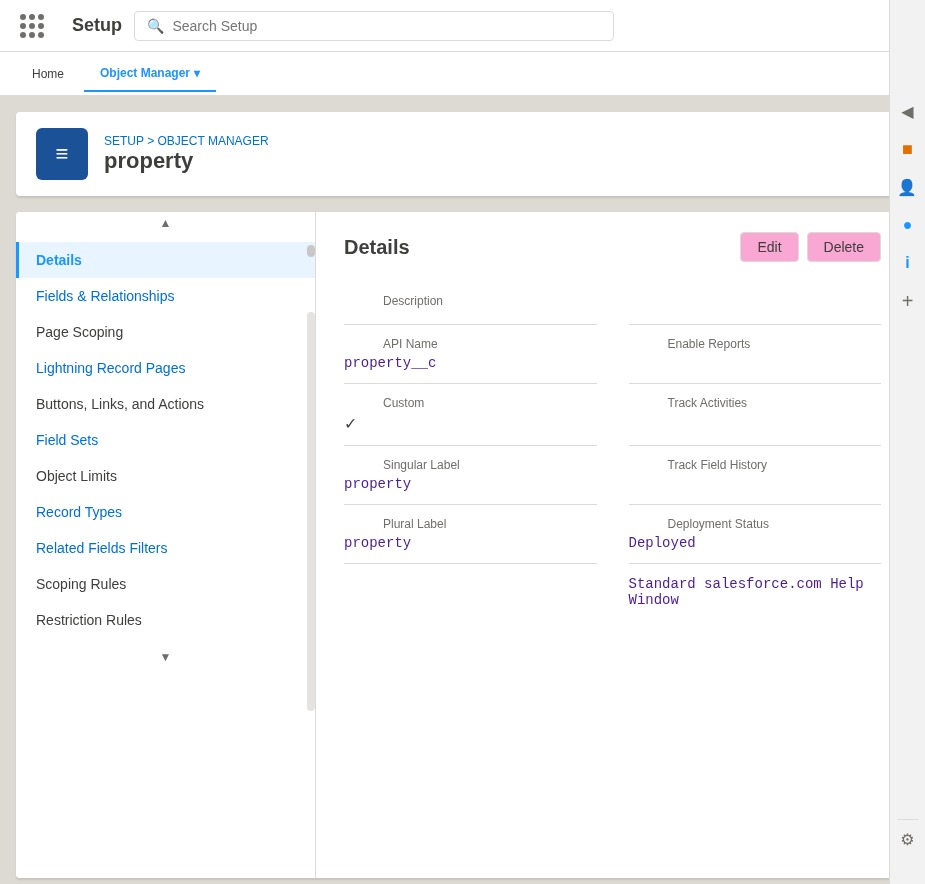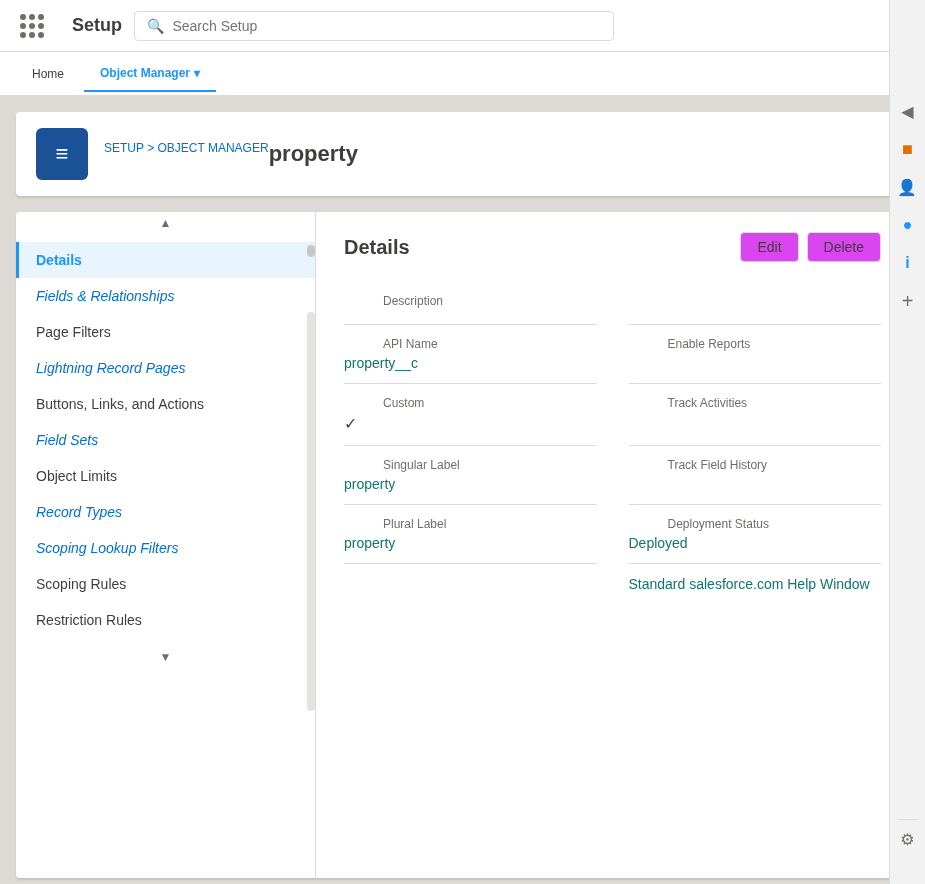--- a/index.html
+++ b/index.html
@@ -20,47 +20,47 @@
     .setup-label { font-size: 18px; font-weight: 600; color: #3e3e3c; margin-left: 8px; }
 
     
     .right-sidebar { position: absolute; right: 0; top: 0; width: 36px; height: 884px; background: #f3f2f2; border-left: 1px solid #dddbda; display: flex; flex-direction: column; align-items: center; padding-top: 96px; gap: 8px; }
     .right-icon { width: 30px; height: 30px; display: flex; align-items: center; justify-content: center; cursor: pointer; font-size: 16px; color: #706e6b; }
 
     
     .object-header { background: #fff; border-radius: 4px; padding: 16px 20px; margin-bottom: 16px; display: flex; align-items: center; gap: 16px; box-shadow: 0 2px 2px rgba(0,0,0,0.1); }
     .obj-icon { width: 52px; height: 52px; background: #1b5297; border-radius: 6px; display: flex; align-items: center; justify-content: center; }
     .obj-icon-layers { color: #fff; font-size: 22px; }
-    .obj-header-text { display: flex; flex-direction: row; }
+    .obj-header-text { display: flex; flex-direction: column; }
     .obj-breadcrumb { font-size: 12px; color: #706e6b; }
     .obj-breadcrumb span { color: #0070d2; }
     .obj-title { font-size: 22px; font-weight: 700; color: #3e3e3c; }
 
     
     .content-row { display: flex; gap: 0; flex: 1; background: #fff; border-radius: 4px; box-shadow: 0 2px 2px rgba(0,0,0,0.1); overflow: hidden; }
 
     
     .left-nav { width: 300px; border-right: 1px solid #dddbda; overflow-y: auto; position: relative; background: #fff; }
     .nav-list { list-style: none; padding: 8px 0; }
     .nav-list-item { padding: 10px 20px; font-size: 14px; cursor: pointer; }
     .nav-list-item.active { background: #e8f4ff; border-left: 3px solid #1b96ff; color: #1b96ff; font-weight: 700; padding-left: 17px; }
-    .nav-list-item.link-style { color: #0070d2; font-style: italic; }
+    .nav-list-item.link-style { color: #0070d2; }
 
     
     .detail-panel { flex: 1; padding: 20px 28px; overflow-y: auto; }
     .detail-header { display: flex; justify-content: space-between; align-items: center; margin-bottom: 20px; }
     .detail-title { font-size: 20px; font-weight: 700; color: #3e3e3c; }
     .detail-actions { display: flex; gap: 8px; }
-    .btn { padding: 6px 16px; border-radius: 4px; font-size: 14px; cursor: pointer; border: 1px solid #dddbda; background: #d946ef; color: #3e3e3c; }
+    .btn { padding: 6px 16px; border-radius: 4px; font-size: 14px; cursor: pointer; border: 1px solid #dddbda; background: #f9a8d4; color: #3e3e3c; }
 
     
     .detail-section { display: grid; grid-template-columns: 1fr 1fr; gap: 0 32px; }
     .field-group { padding: 12px 0; border-bottom: 1px solid #dddbda; }
     .field-label { font-size: 12px; color: #706e6b; margin-bottom: 4px; margin-left: 39px; }
-    .field-value { font-size: 14px; color: #0f766e; }
+    .field-value { font-size: 14px; color: #4c1d95; font-family: Liberation Mono, monospace; }
     .field-check { font-size: 16px; color: #3e3e3c; }
     .field-group.no-border { border-bottom: none; }
   </style>
 </head>
 <body>
 
 <div class="top-bar">
   <div class="nav-dots">
     <div class="nav-dot"></div>
       <div class="nav-dot"></div>
@@ -108,27 +108,27 @@
     <div class="left-nav" style="position: relative;">
       <div style="position: absolute; right: 0; top: 0; width: 8px; height: 100%;">
         <div style="position: absolute; right: 0; top: 5%; width: 8px; height: 12px; background: #c9c7c5; border-radius: 4px;"></div>
         <div style="position: absolute; right: 0; top: 15%; width: 8px; height: 60%; background: #c9c7c5; border-radius: 4px; opacity: 0.5;"></div>
       </div>
 
       <div style="text-align: center; padding: 4px; color: #706e6b; font-size: 12px; cursor: pointer;">▲</div>
       <ul class="nav-list" id="nav-list">
           <li class="nav-list-item active">Details</li>
           <li class="nav-list-item link-style">Fields &amp; Relationships</li>
-          <li class="nav-list-item">Page Filters</li>
+          <li class="nav-list-item">Page Scoping</li>
           <li class="nav-list-item link-style">Lightning Record Pages</li>
           <li class="nav-list-item">Buttons, Links, and Actions</li>
           <li class="nav-list-item link-style">Field Sets</li>
           <li class="nav-list-item">Object Limits</li>
           <li class="nav-list-item link-style">Record Types</li>
-          <li class="nav-list-item link-style">Scoping Lookup Filters</li>
+          <li class="nav-list-item link-style">Related Fields Filters</li>
           <li class="nav-list-item">Scoping Rules</li>
           <li class="nav-list-item">Restriction Rules</li>
         </ul>
 
       <div style="text-align: center; padding: 4px; color: #706e6b; font-size: 12px; cursor: pointer;">▼</div>
     </div>
 
     <div class="detail-panel">
       <div class="detail-header">
         <span class="detail-title">Details</span>

